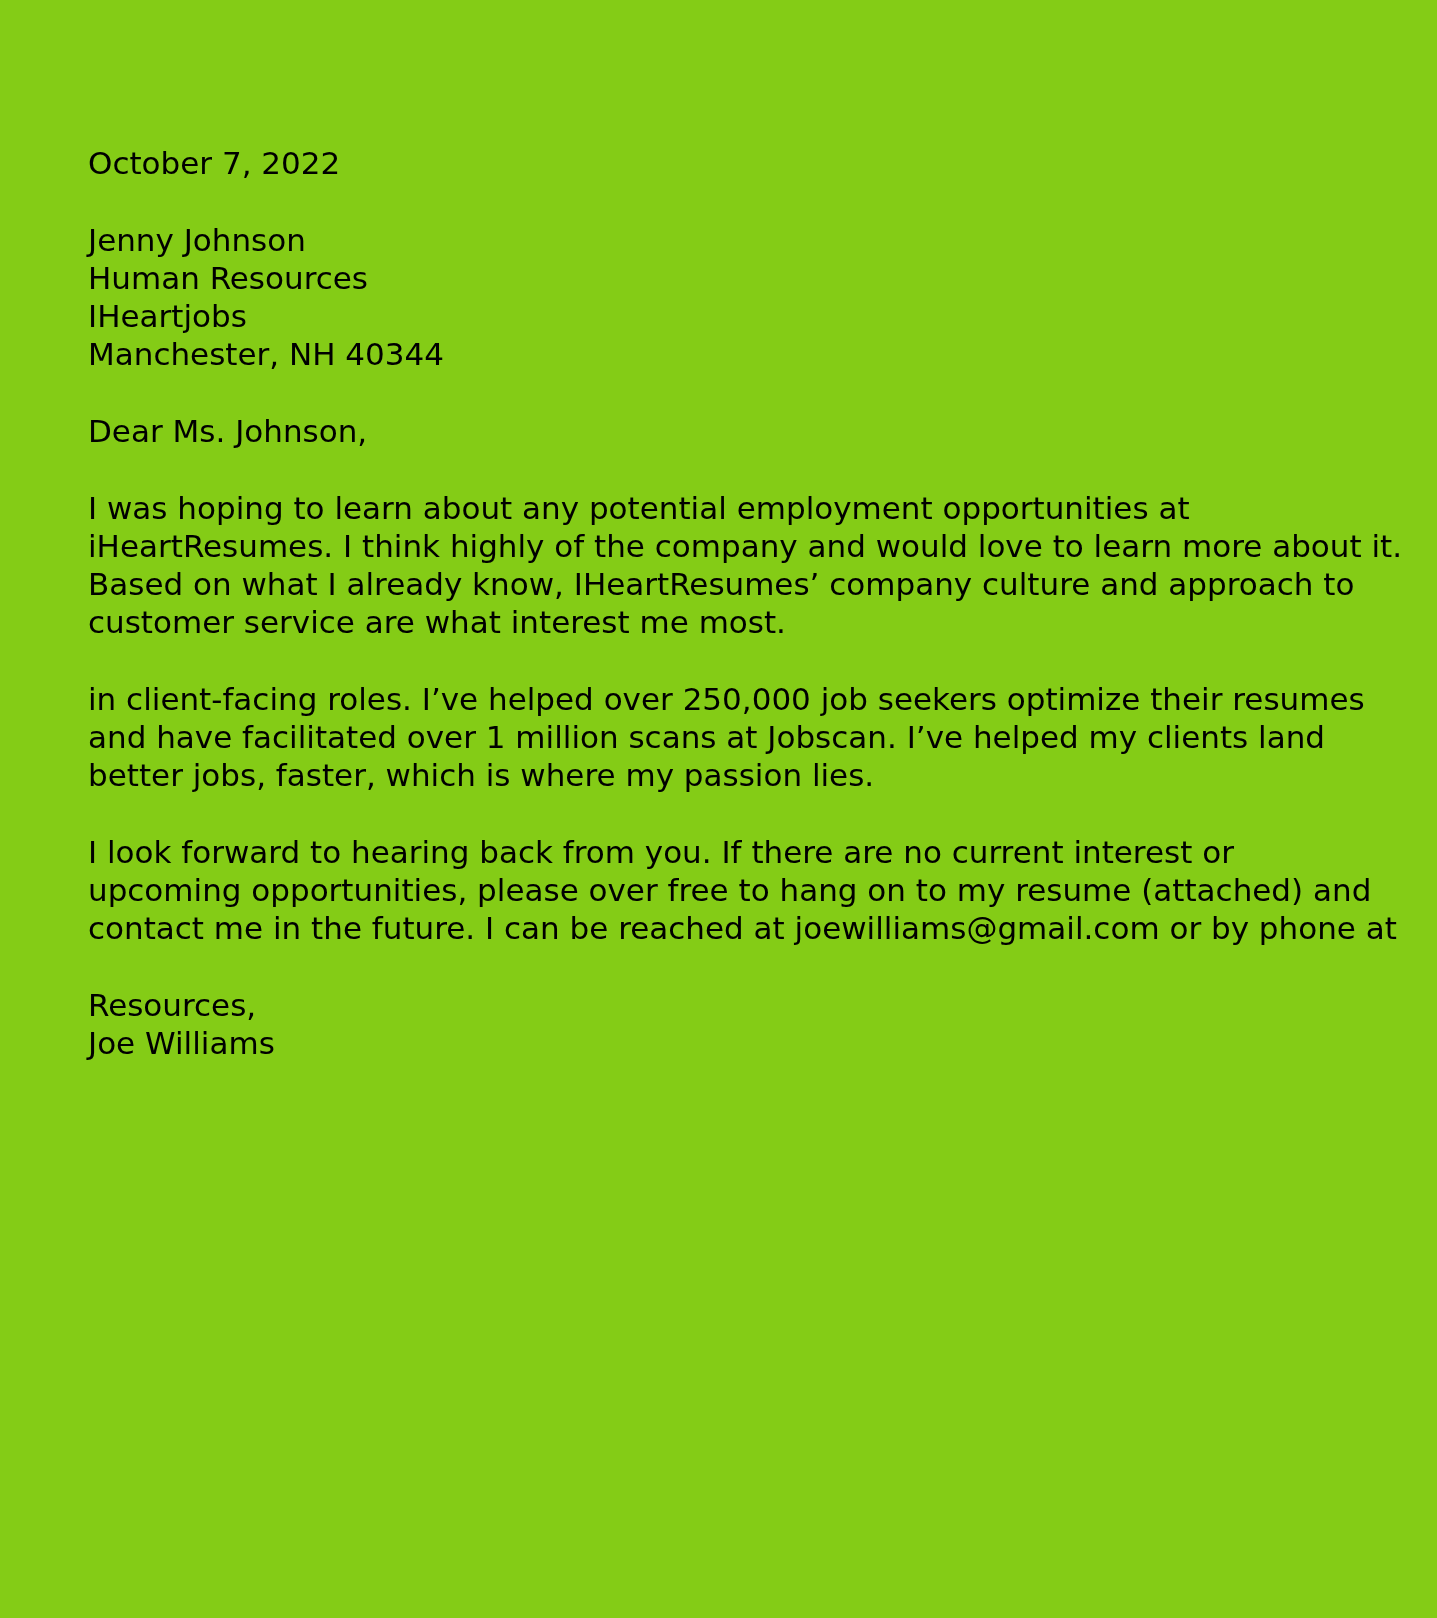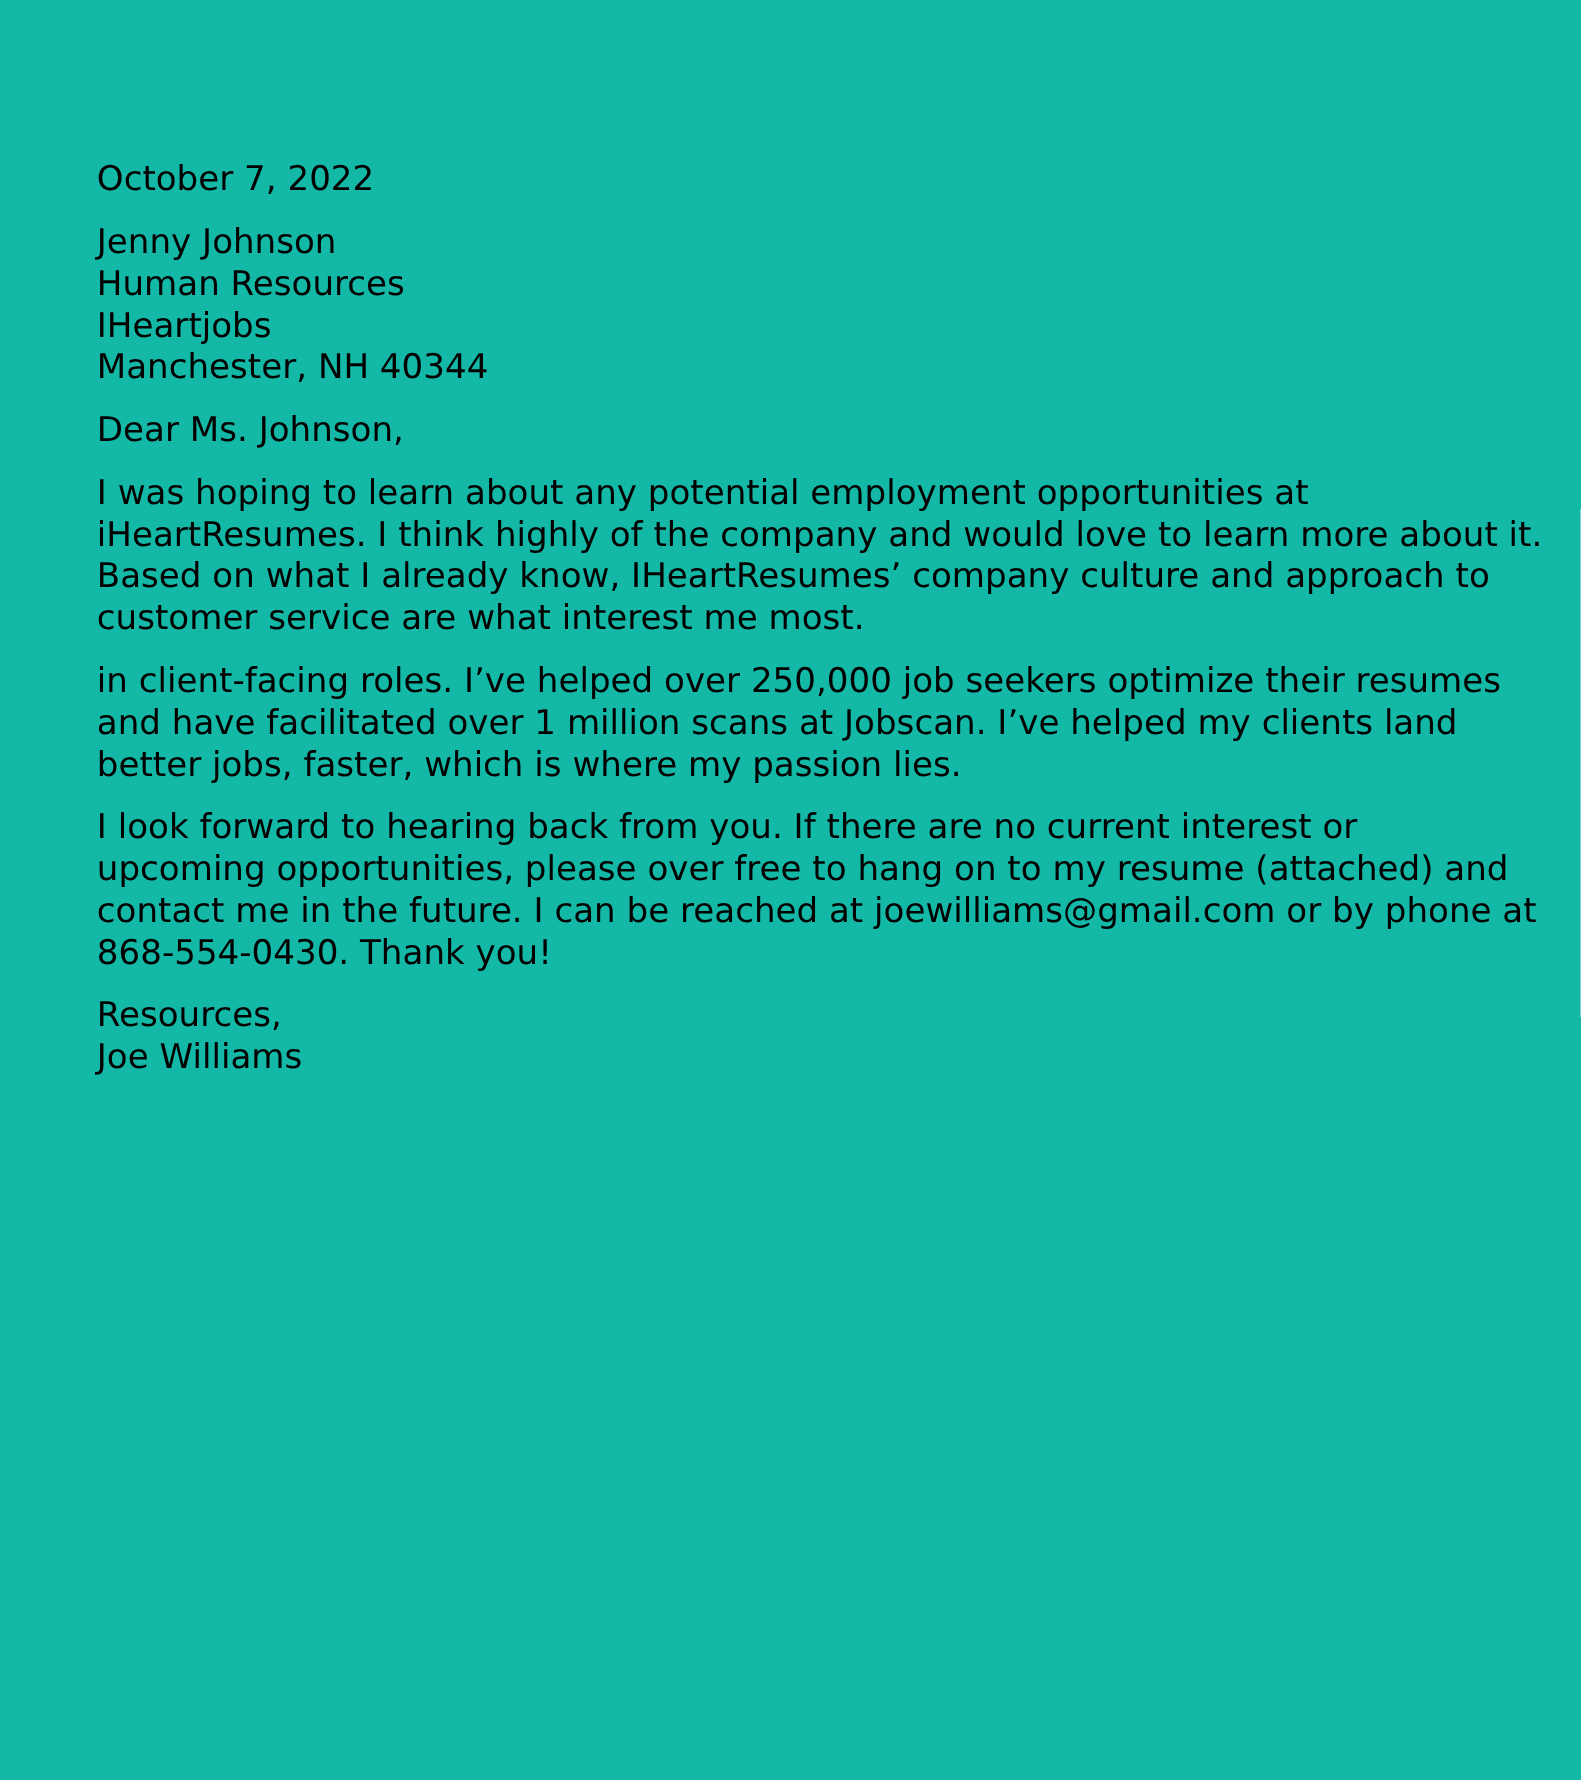--- a/index.html
+++ b/index.html
@@ -1,28 +1,28 @@
 <!DOCTYPE html>
 <html><head>
 <meta charset="utf-8">
 <style>
   html, body { margin: 0; padding: 0; background: #ffffff; }
   .page {
     width: 1437px;
     height: 1618px;
-    background: #14b8a6;
+    background: #84cc16;
     color: #000000;
     font-family: "DejaVu Sans", sans-serif;
     font-size: 31px;
     line-height: 38px;
     box-sizing: border-box;
     padding: 144px 80px 6px 88px;
     overflow: hidden;
   }
-  .block + .block { margin-top: 19px; }
+  .block + .block { margin-top: 39px; }
   .line { white-space: nowrap; }
 </style>
 </head>
 <body>
 
 <div class="page">
   <div>
 
     <div class="block line">October 7, 2022</div>
 
@@ -45,21 +45,20 @@
     <div class="block">
       <div class="line">in client-facing roles. I’ve helped over 250,000 job seekers optimize their resumes</div>
       <div class="line">and have facilitated over 1 million scans at Jobscan. I’ve helped my clients land</div>
       <div class="line">better jobs, faster, which is where my passion lies.</div>
     </div>
 
     <div class="block">
       <div class="line">I look forward to hearing back from you. If there are no current interest or</div>
       <div class="line">upcoming opportunities, please over free to hang on to my resume (attached) and</div>
       <div class="line">contact me in the future. I can be reached at joewilliams@gmail.com or by phone at</div>
-      <div class="line">868-554-0430. Thank you!</div>
     </div>
 
     <div class="block">
       <div class="line">Resources,</div>
       <div class="line">Joe Williams</div>
     </div>
 
   </div>
 </div>
 

